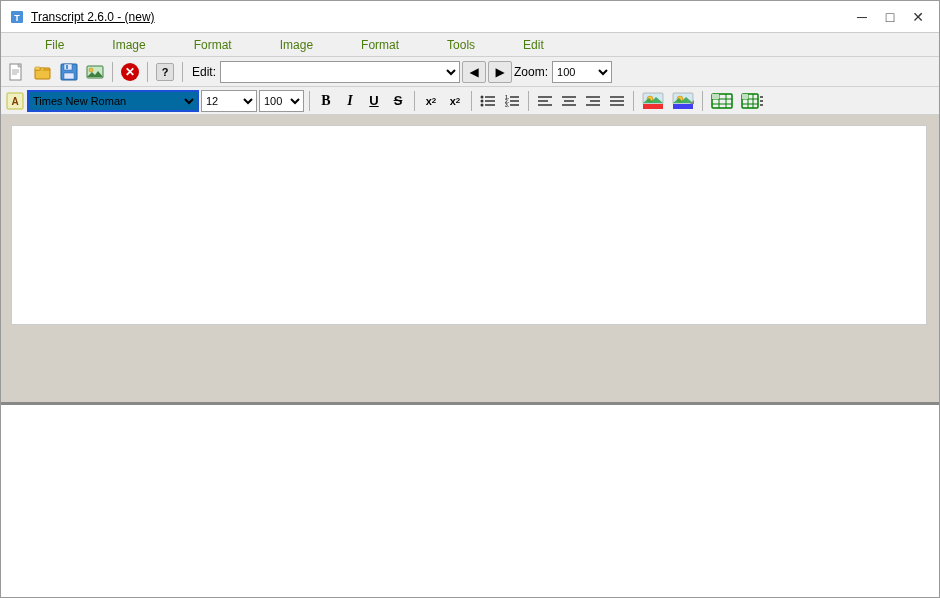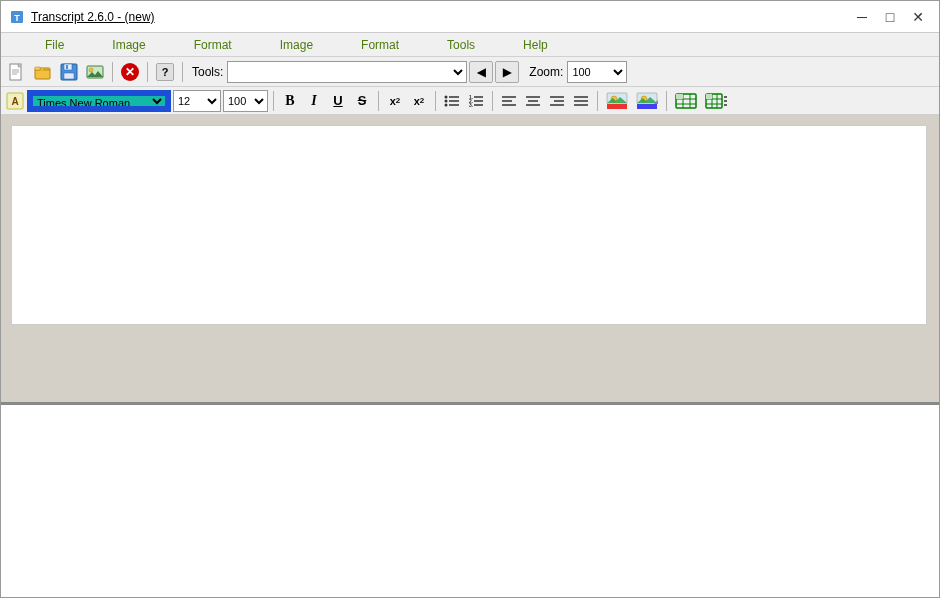--- a/index.html
+++ b/index.html
@@ -143,21 +143,20 @@
       justify-content: center;
       font-size: 12px;
       border-radius: 2px;
     }
 
     
     .zoom-group {
       display: flex;
       align-items: center;
       gap: 4px;
-      margin-left: 8px;
     }
     .zoom-label { font-size: 12px; }
     .zoom-select {
       width: 60px;
       height: 22px;
       font-size: 11px;
       border: 1px solid #999;
       background: #fff;
     }
 
@@ -189,28 +188,28 @@
     }
     .font-icon {
       width: 20px;
       height: 20px;
       display: flex;
       align-items: center;
       justify-content: center;
       font-size: 11px;
     }
     .font-select {
-      width: 144px;
-      height: 22px;
-      font-size: 11px;
-      border: 6px solid #1d4ed8;
-      background: #14b8a6;
+      width: 172px;
+      height: 22px;
+      font-size: 11px;
+      border: 2px solid #1d4ed8;
+      background: #0369a1;
     }
     .size-select {
-      width: 48px;
+      width: 56px;
       height: 22px;
       font-size: 11px;
       border: 1px solid #999;
       background: #fff;
     }
     .scale-select {
       width: 45px;
       height: 22px;
       font-size: 11px;
       border: 1px solid #999;
@@ -312,21 +311,21 @@
     </div>
   </div>
 
   <div class="menubar">
     <div class="menu-item">File</div>
     <div class="menu-item">Image</div>
     <div class="menu-item">Format</div>
     <div class="menu-item">Image</div>
     <div class="menu-item">Format</div>
     <div class="menu-item">Tools</div>
-    <div class="menu-item">Help</div>
+    <div class="menu-item">Edit</div>
   </div>
 
   <div class="toolbar1">
 
     <button class="tb-btn" title="New">
       <svg width="18" height="18" viewBox="0 0 18 18">
         <rect x="2" y="1" width="11" height="16" fill="white" stroke="#888" stroke-width="1"></rect>
         <polygon points="10,1 13,4 10,4" fill="#c8c8c8" stroke="#888" stroke-width="0.5"></polygon>
         <line x1="4" y1="7" x2="11" y2="7" stroke="#aaa" stroke-width="1"></line>
         <line x1="4" y1="9" x2="11" y2="9" stroke="#aaa" stroke-width="1"></line>
@@ -364,21 +363,21 @@
       <div class="ico-stop">✕</div>
     </button>
     <div class="tb-separator"></div>
 
     <button class="tb-btn" title="Help">
       <div class="ico-help">?</div>
     </button>
     <div class="tb-separator"></div>
 
     <div class="image-group">
-      <span class="image-label">Tools:</span>
+      <span class="image-label">Edit:</span>
       <select class="image-select">
         <option value=""></option>
       </select>
     </div>
 
     <button class="nav-btn" title="Previous">◀</button>
     <button class="nav-btn" title="Next">▶</button>
 
     <div class="zoom-group">
       <span class="zoom-label">Zoom:</span>

